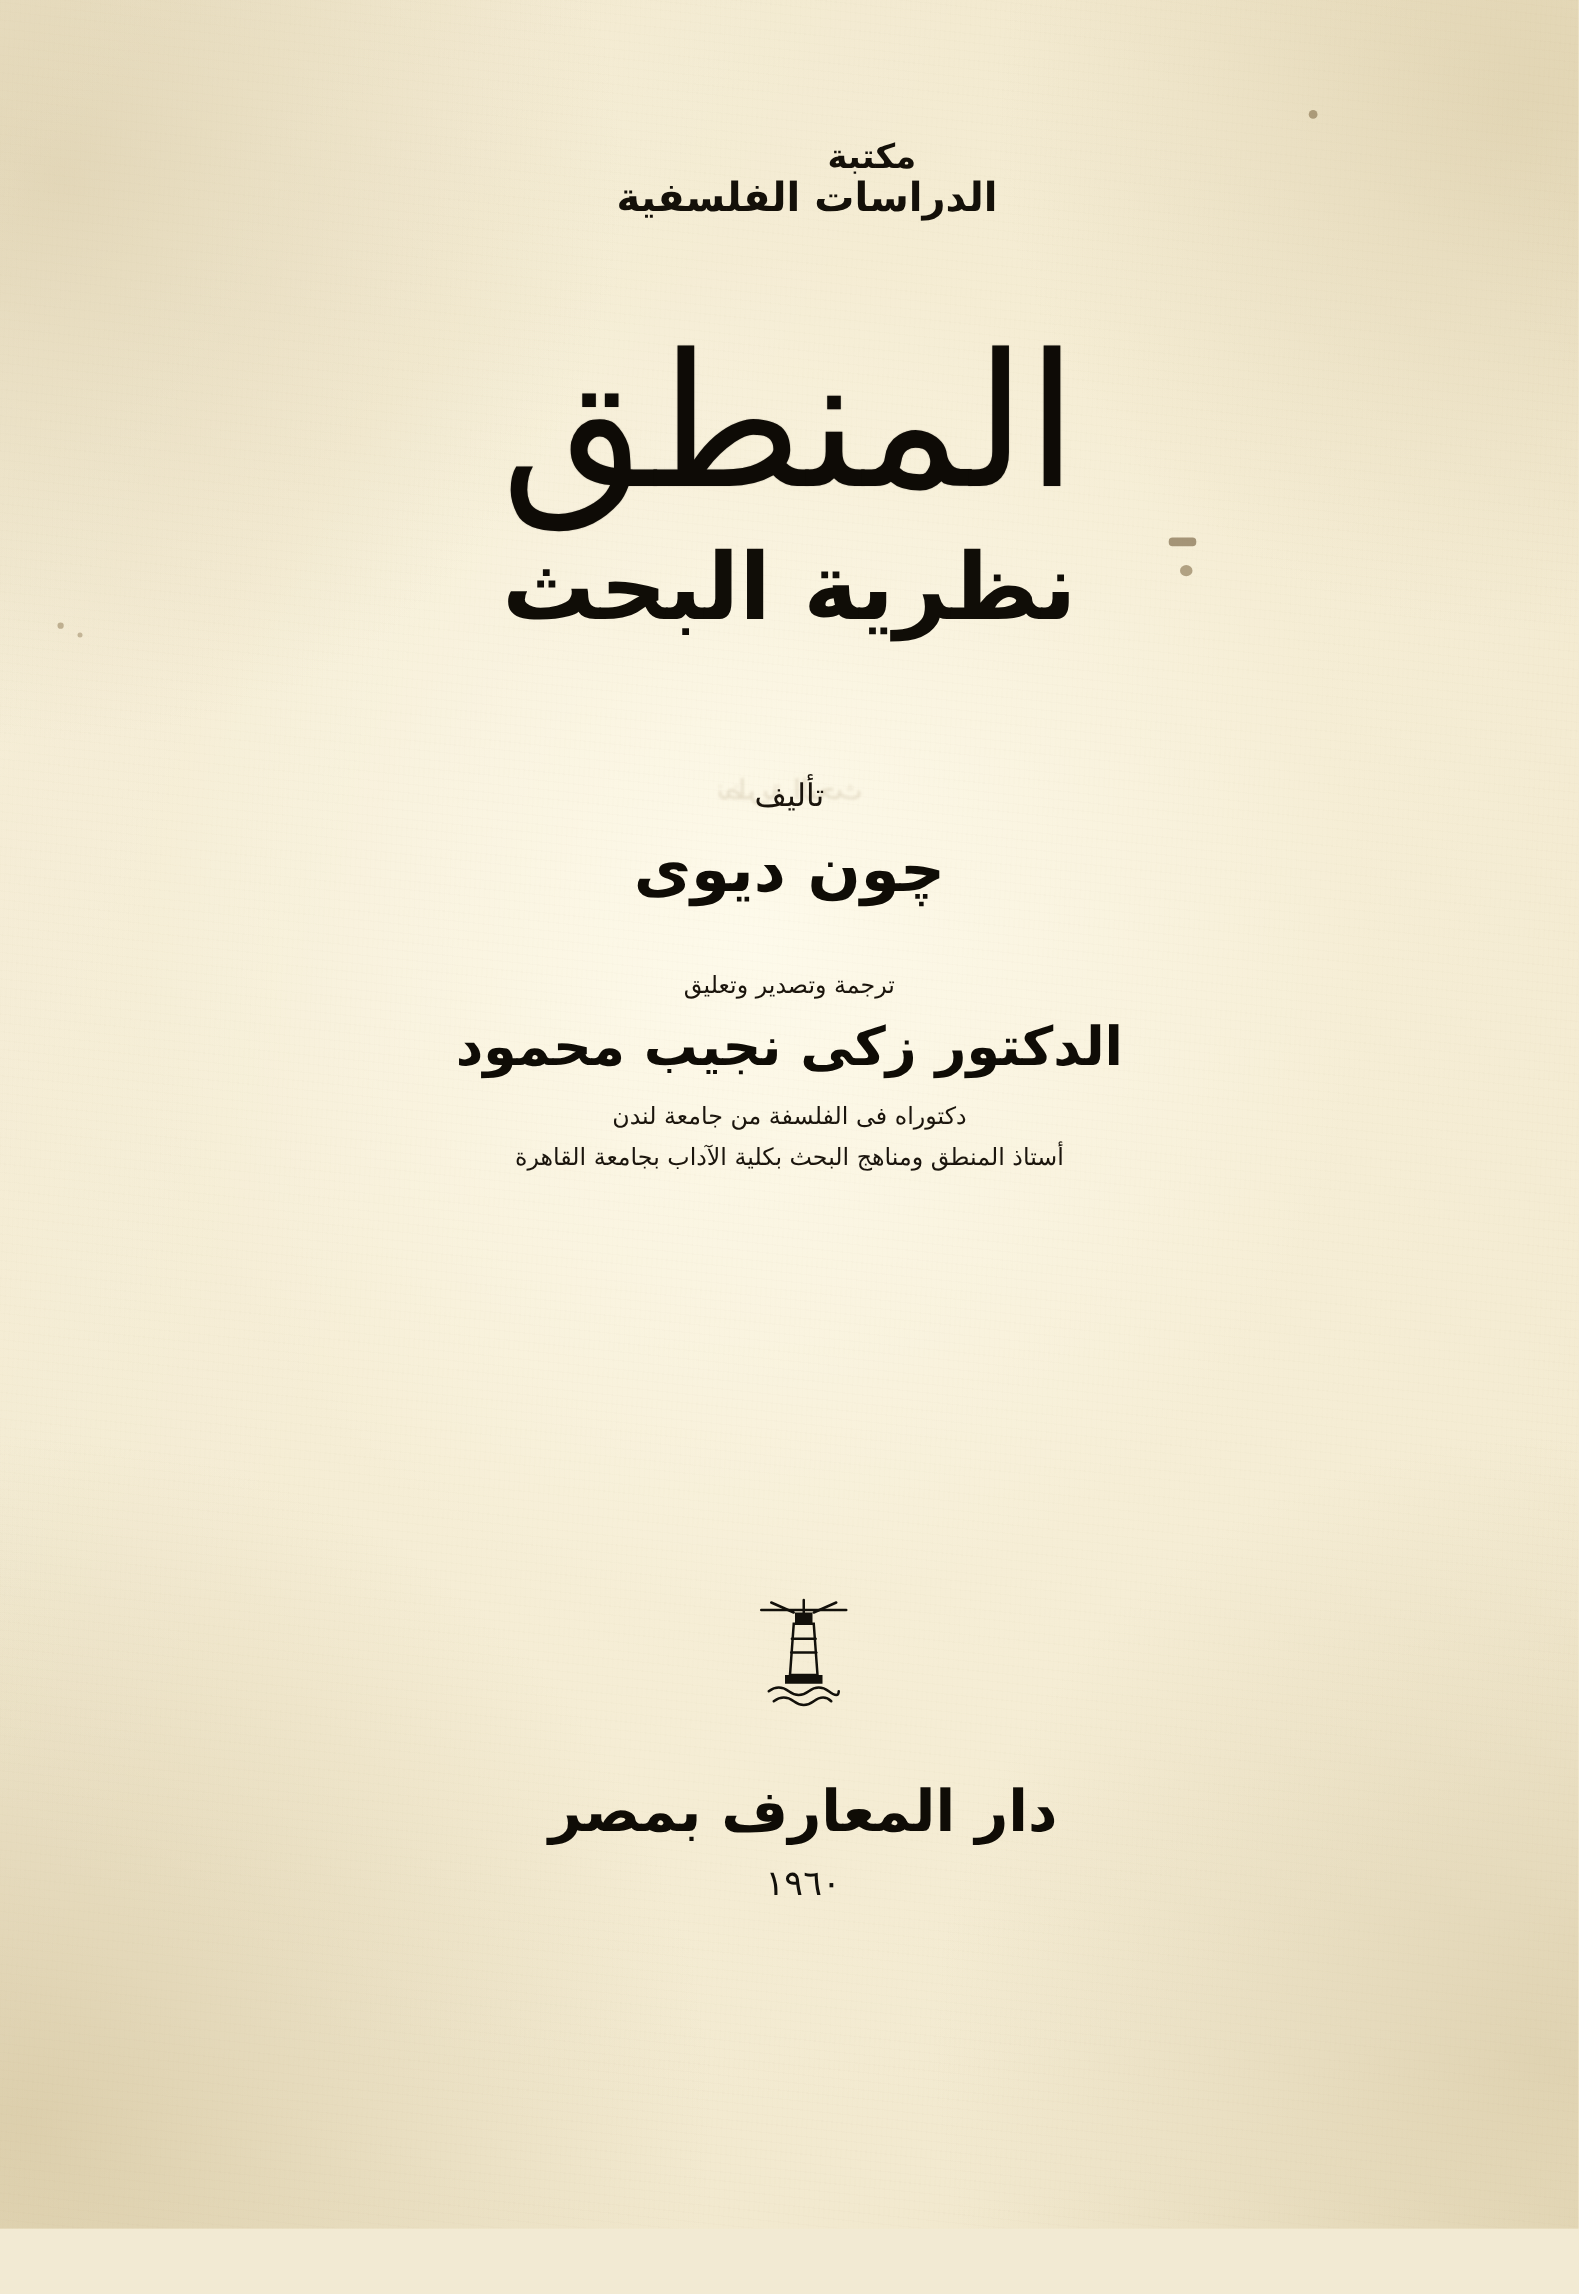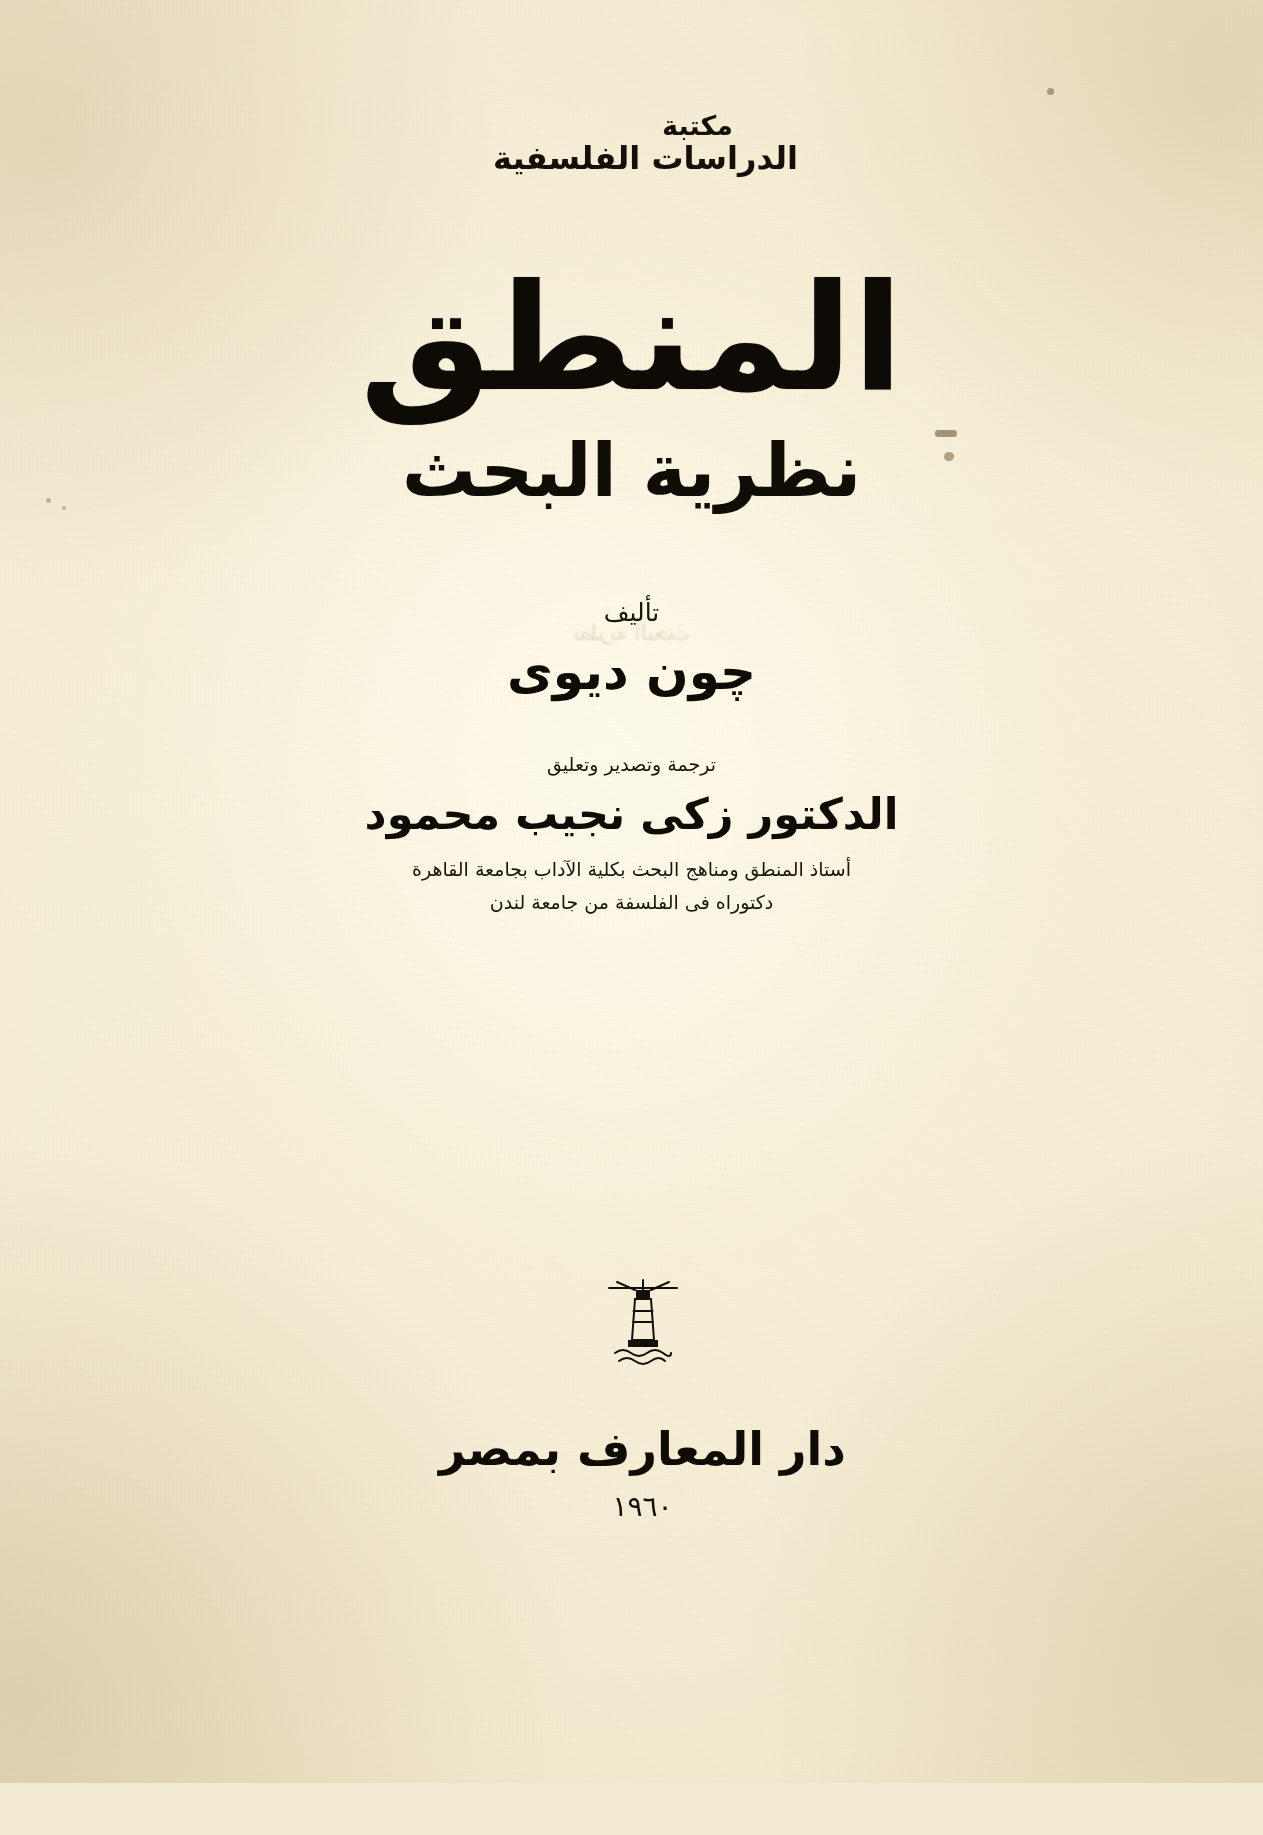--- a/index.html
+++ b/index.html
@@ -91,36 +91,36 @@
     margin-top: 2px;
     font-size: 32px;
     font-weight: bold;
     letter-spacing: 2px;
     transform: translateX(14px);
   }
 
   .main-title {
     margin-top: 88px;
     font-size: 148px;
-    font-weight: bold;
+    font-weight: normal;
     line-height: 1.0;
     color: #0e0b06;
     text-shadow: 0 0 1px rgba(20,16,8,0.35);
   }
 
   .subtitle {
     margin-top: 20px;
     font-size: 74px;
     font-weight: bold;
     line-height: 1.05;
     color: #100d07;
   }
 
   .byline-label {
-    margin-top: 88px;
+    margin-top: 112px;
     font-size: 25px;
     color: #1a140c;
   }
 
   .author {
     margin-top: 16px;
     font-size: 50px;
     font-weight: bold;
     letter-spacing: 6px;
     color: #0f0c06;
@@ -210,22 +210,22 @@
 
     <div class="subtitle">نظرية البحث</div>
 
     <div class="byline-label">تأليف</div>
     <div class="author">چون ديوى</div>
 
     <div class="translator-label">ترجمة وتصدير وتعليق</div>
     <div class="translator">الدكتور زكى نجيب محمود</div>
 
     <div class="credential">
+      <div>دكتوراه فى الفلسفة من جامعة لندن</div>
       <div>أستاذ المنطق ومناهج البحث بكلية الآداب بجامعة القاهرة</div>
-      <div>دكتوراه فى الفلسفة من جامعة لندن</div>
     </div>
 
     <div class="publisher-block">
       <svg class="logo" viewBox="0 0 96 92" aria-hidden="true">
         <g stroke="#12100a" stroke-width="2" fill="none" stroke-linecap="round">
 
           <line x1="14" y1="10" x2="82" y2="10"></line>
           <line x1="22" y1="4" x2="40" y2="12"></line>
           <line x1="74" y1="4" x2="56" y2="12"></line>
           <line x1="48" y1="2" x2="48" y2="12"></line>

